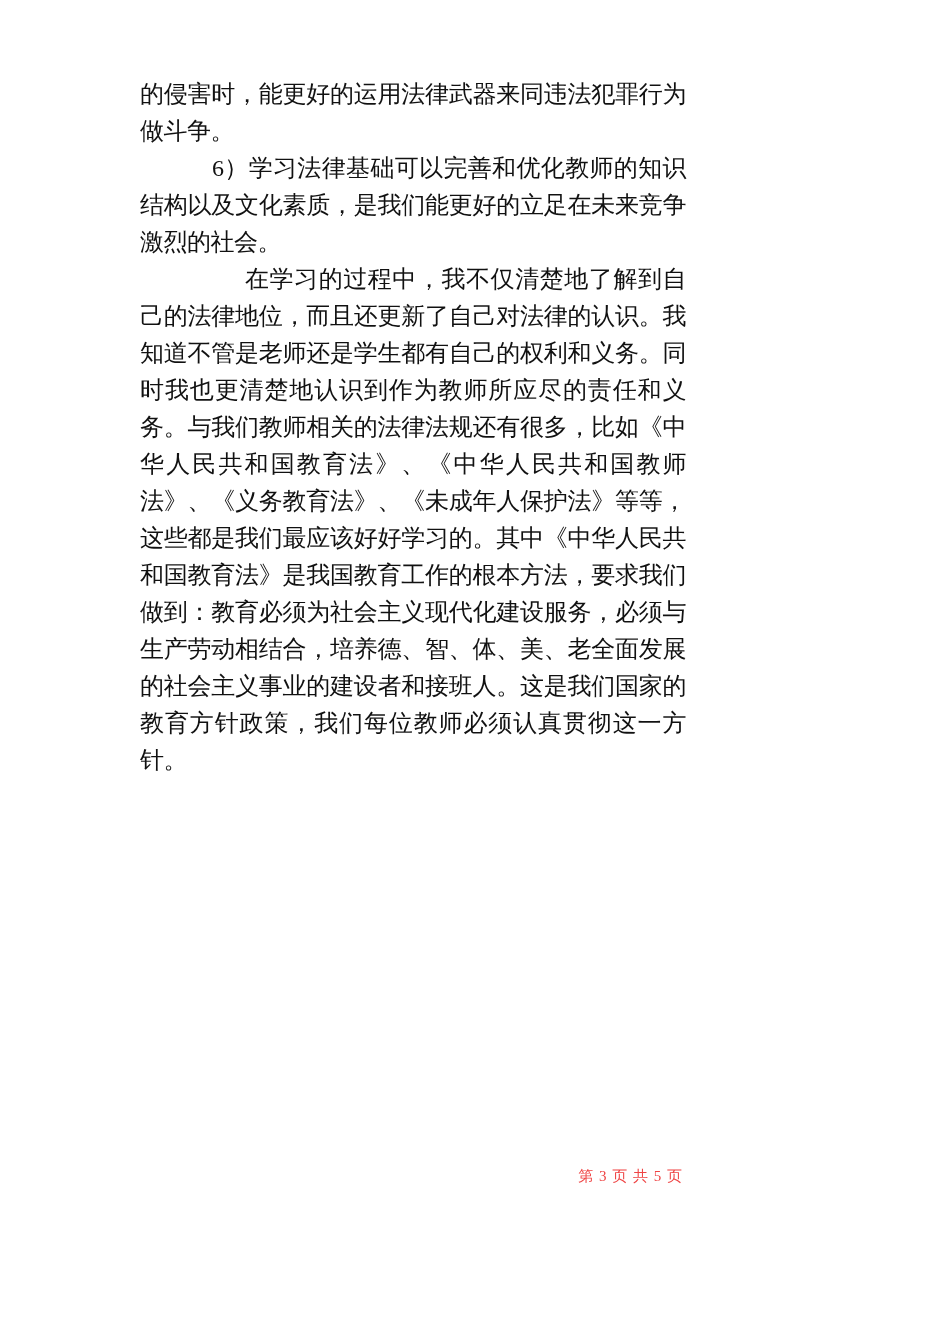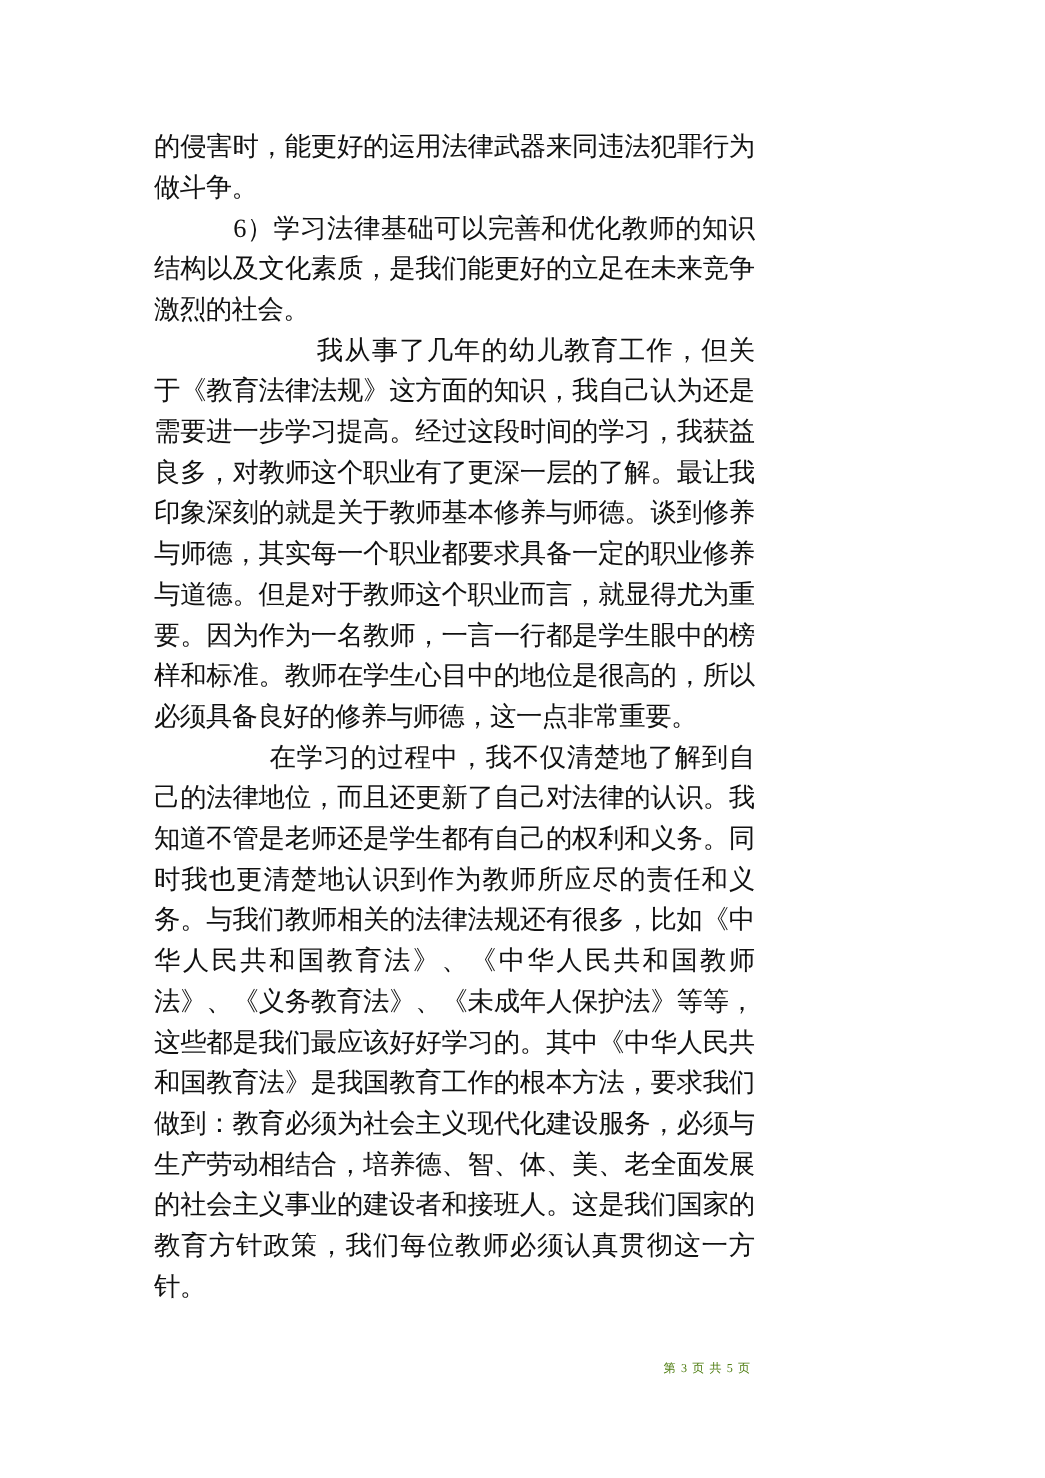--- a/index.html
+++ b/index.html
@@ -11,56 +11,55 @@
     width: 950px;
     height: 1344px;
     font-family: "Liberation Serif", "DejaVu Serif", serif;
   }
   .page {
     position: relative;
     width: 826px;
     height: 1344px;
     box-sizing: border-box;
     background: #ffffff;
-    padding: 116px 140px 0 140px;
+    padding: 76px 140px 0 140px;
     color: #000000;
     overflow: hidden;
   }
   .doc p {
     margin: 0;
     font-size: 24px;
     line-height: 37px;
     letter-spacing: -0.5px;
     text-align: justify;
     text-justify: inter-ideograph;
     color: #111111;
   }
   .indent-0 { text-indent: 0; }
   .indent-3 { text-indent: 72px; }
   .indent-4 { text-indent: 105px; }
   .indent-6 { text-indent: 148px; }
   .footer {
     position: absolute;
-    top: 1234px;
+    top: 1166px;
     left: 140px;
     right: 143px;
     text-align: right;
-    font-size: 11px;
+    font-size: 15px;
     line-height: 20px;
-    color: #4d7c0f;
+    color: #ef4444;
     letter-spacing: 1px;
   }
 </style>
 </head>
 <body>
 
 <div class="page">
   <div class="doc">
     <p class="indent-0">的侵害时，能更好的运用法律武器来同违法犯罪行为做斗争。</p>
     <p class="indent-3">6）学习法律基础可以完善和优化教师的知识结构以及文化素质，是我们能更好的立足在未来竞争激烈的社会。</p>
-    <p class="indent-6">我从事了几年的幼儿教育工作，但关于《教育法律法规》这方面的知识，我自己认为还是需要进一步学习提高。经过这段时间的学习，我获益良多，对教师这个职业有了更深一层的了解。最让我印象深刻的就是关于教师基本修养与师德。谈到修养与师德，其实每一个职业都要求具备一定的职业修养与道德。但是对于教师这个职业而言，就显得尤为重要。因为作为一名教师，一言一行都是学生眼中的榜样和标准。教师在学生心目中的地位是很高的，所以必须具备良好的修养与师德，这一点非常重要。</p>
     <p class="indent-4">在学习的过程中，我不仅清楚地了解到自己的法律地位，而且还更新了自己对法律的认识。我知道不管是老师还是学生都有自己的权利和义务。同时我也更清楚地认识到作为教师所应尽的责任和义务。与我们教师相关的法律法规还有很多，比如《中华人民共和国教育法》、《中华人民共和国教师法》、《义务教育法》、《未成年人保护法》等等，这些都是我们最应该好好学习的。其中《中华人民共和国教育法》是我国教育工作的根本方法，要求我们做到：教育必须为社会主义现代化建设服务，必须与生产劳动相结合，培养德、智、体、美、老全面发展的社会主义事业的建设者和接班人。这是我们国家的教育方针政策，我们每位教师必须认真贯彻这一方针。</p>
   </div>
 
   <div class="footer">
     <span>第 3 页 共 5 页</span>
   </div>
 </div>
 
 </body></html>

